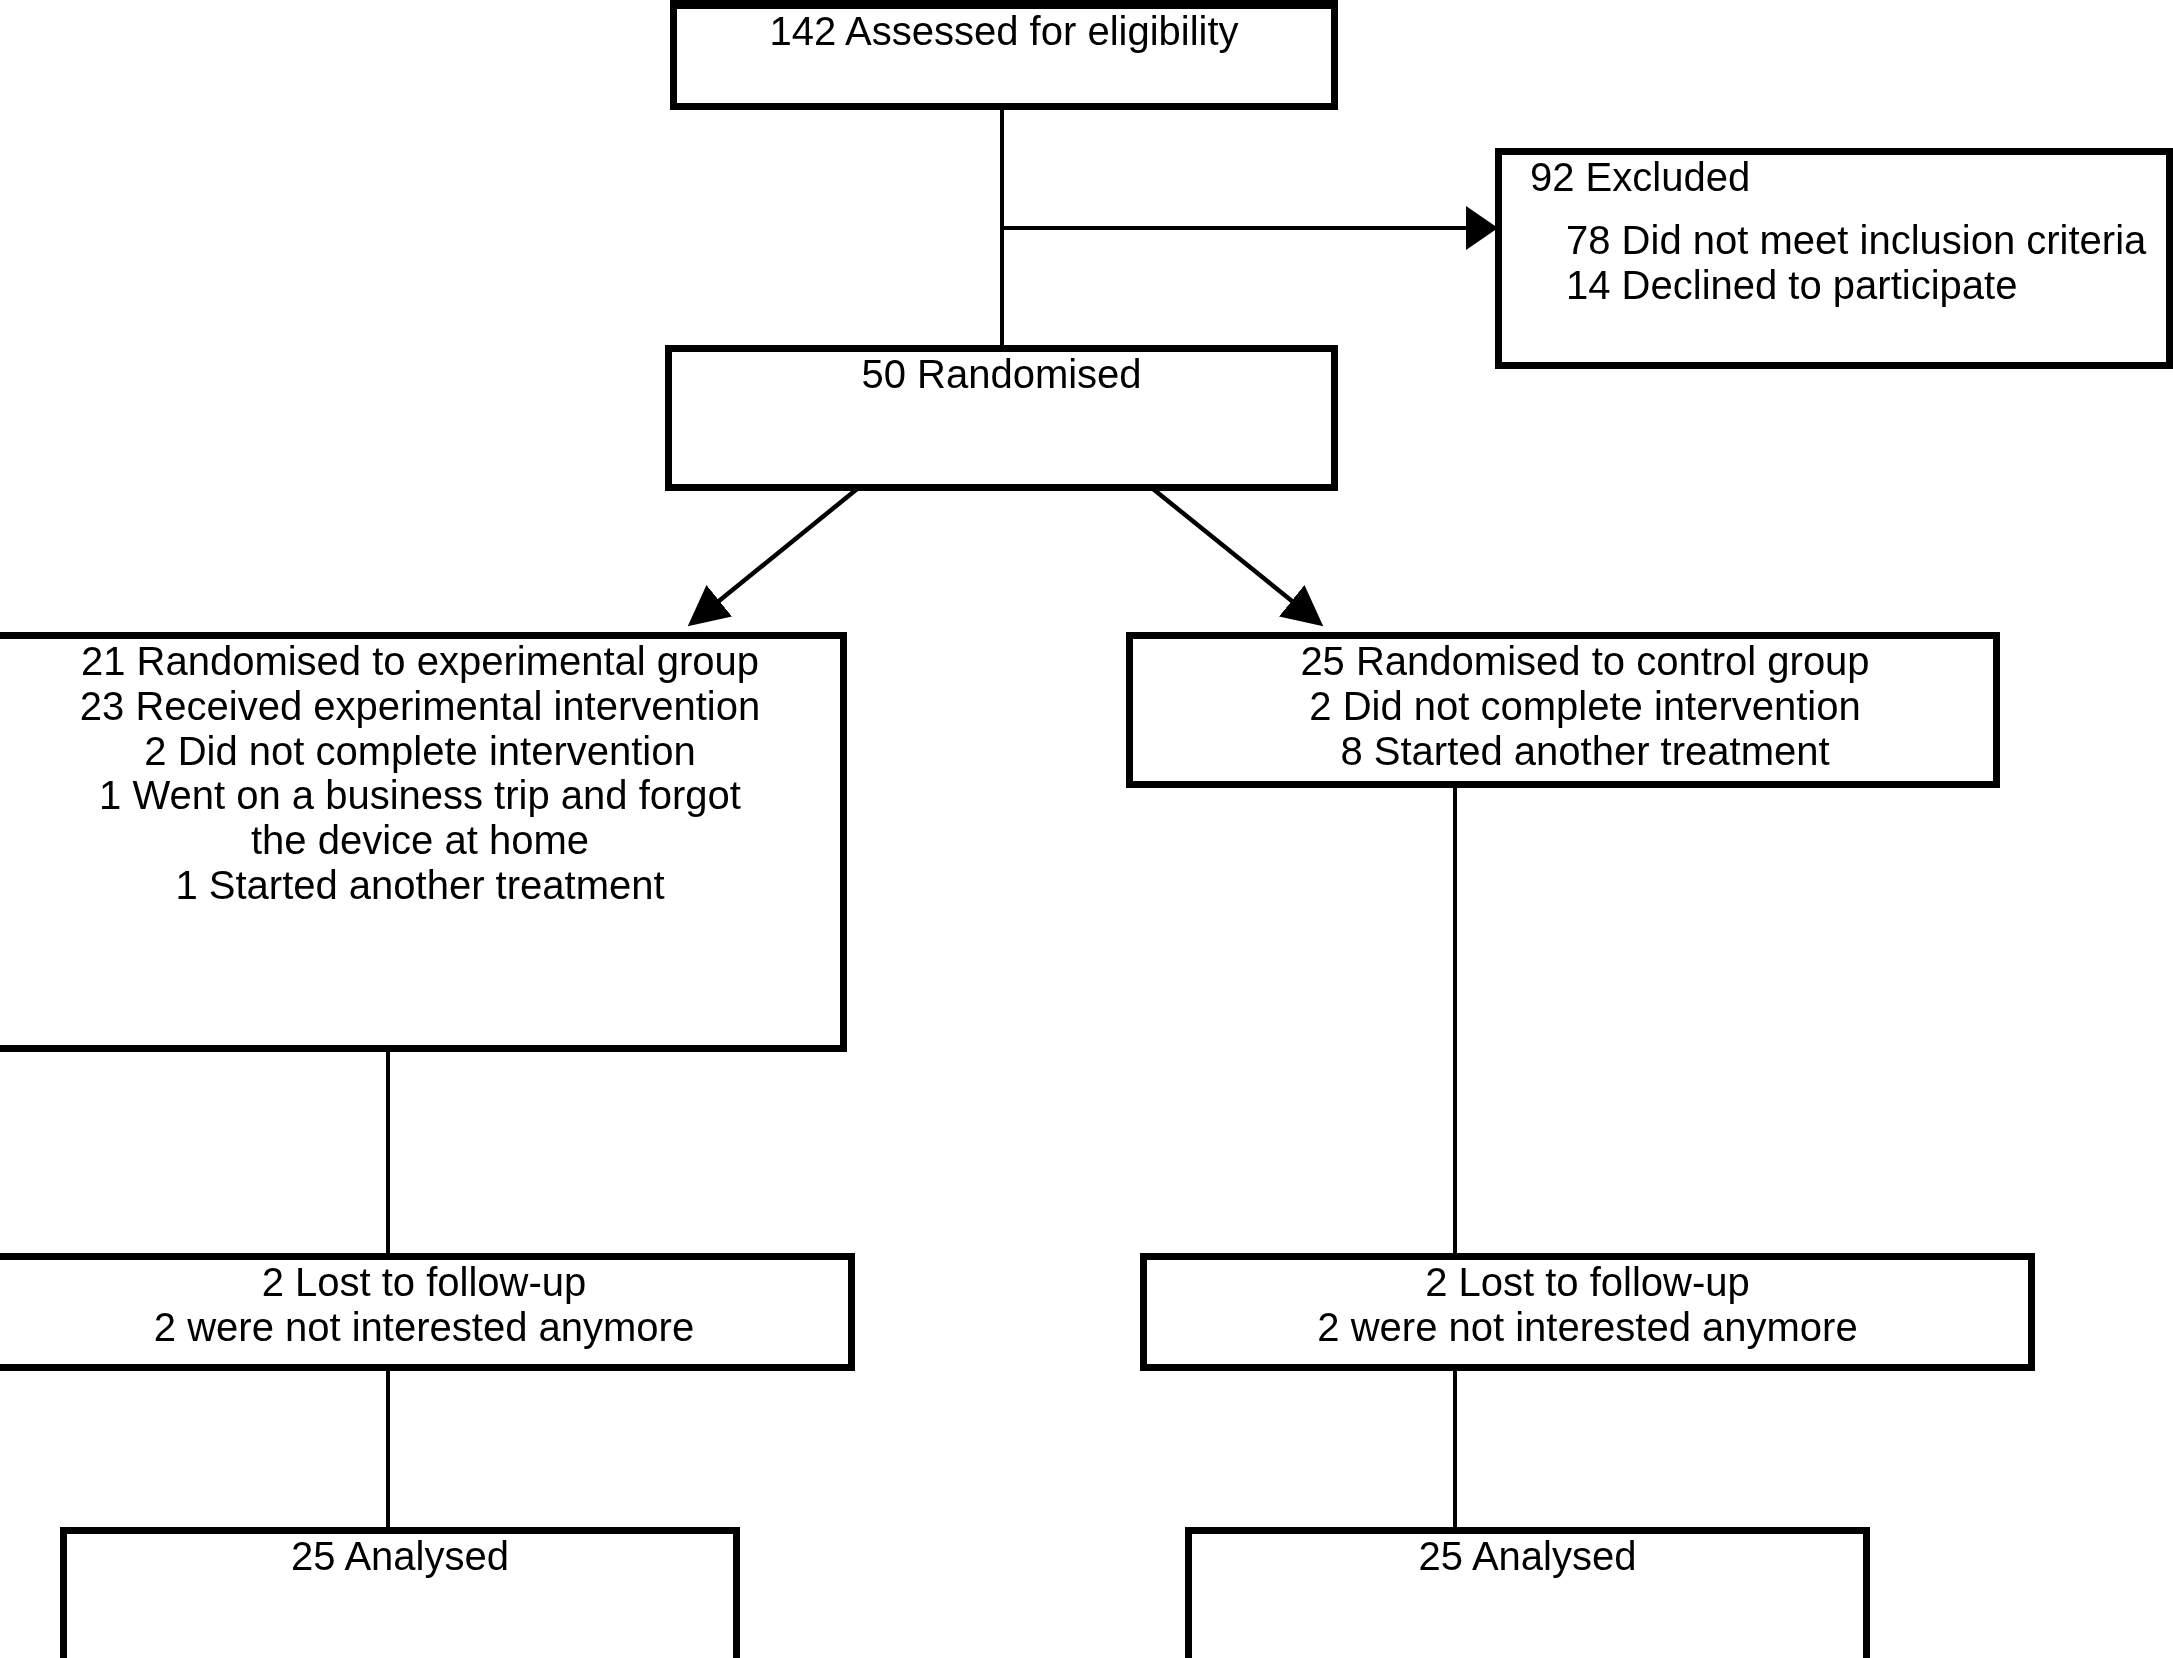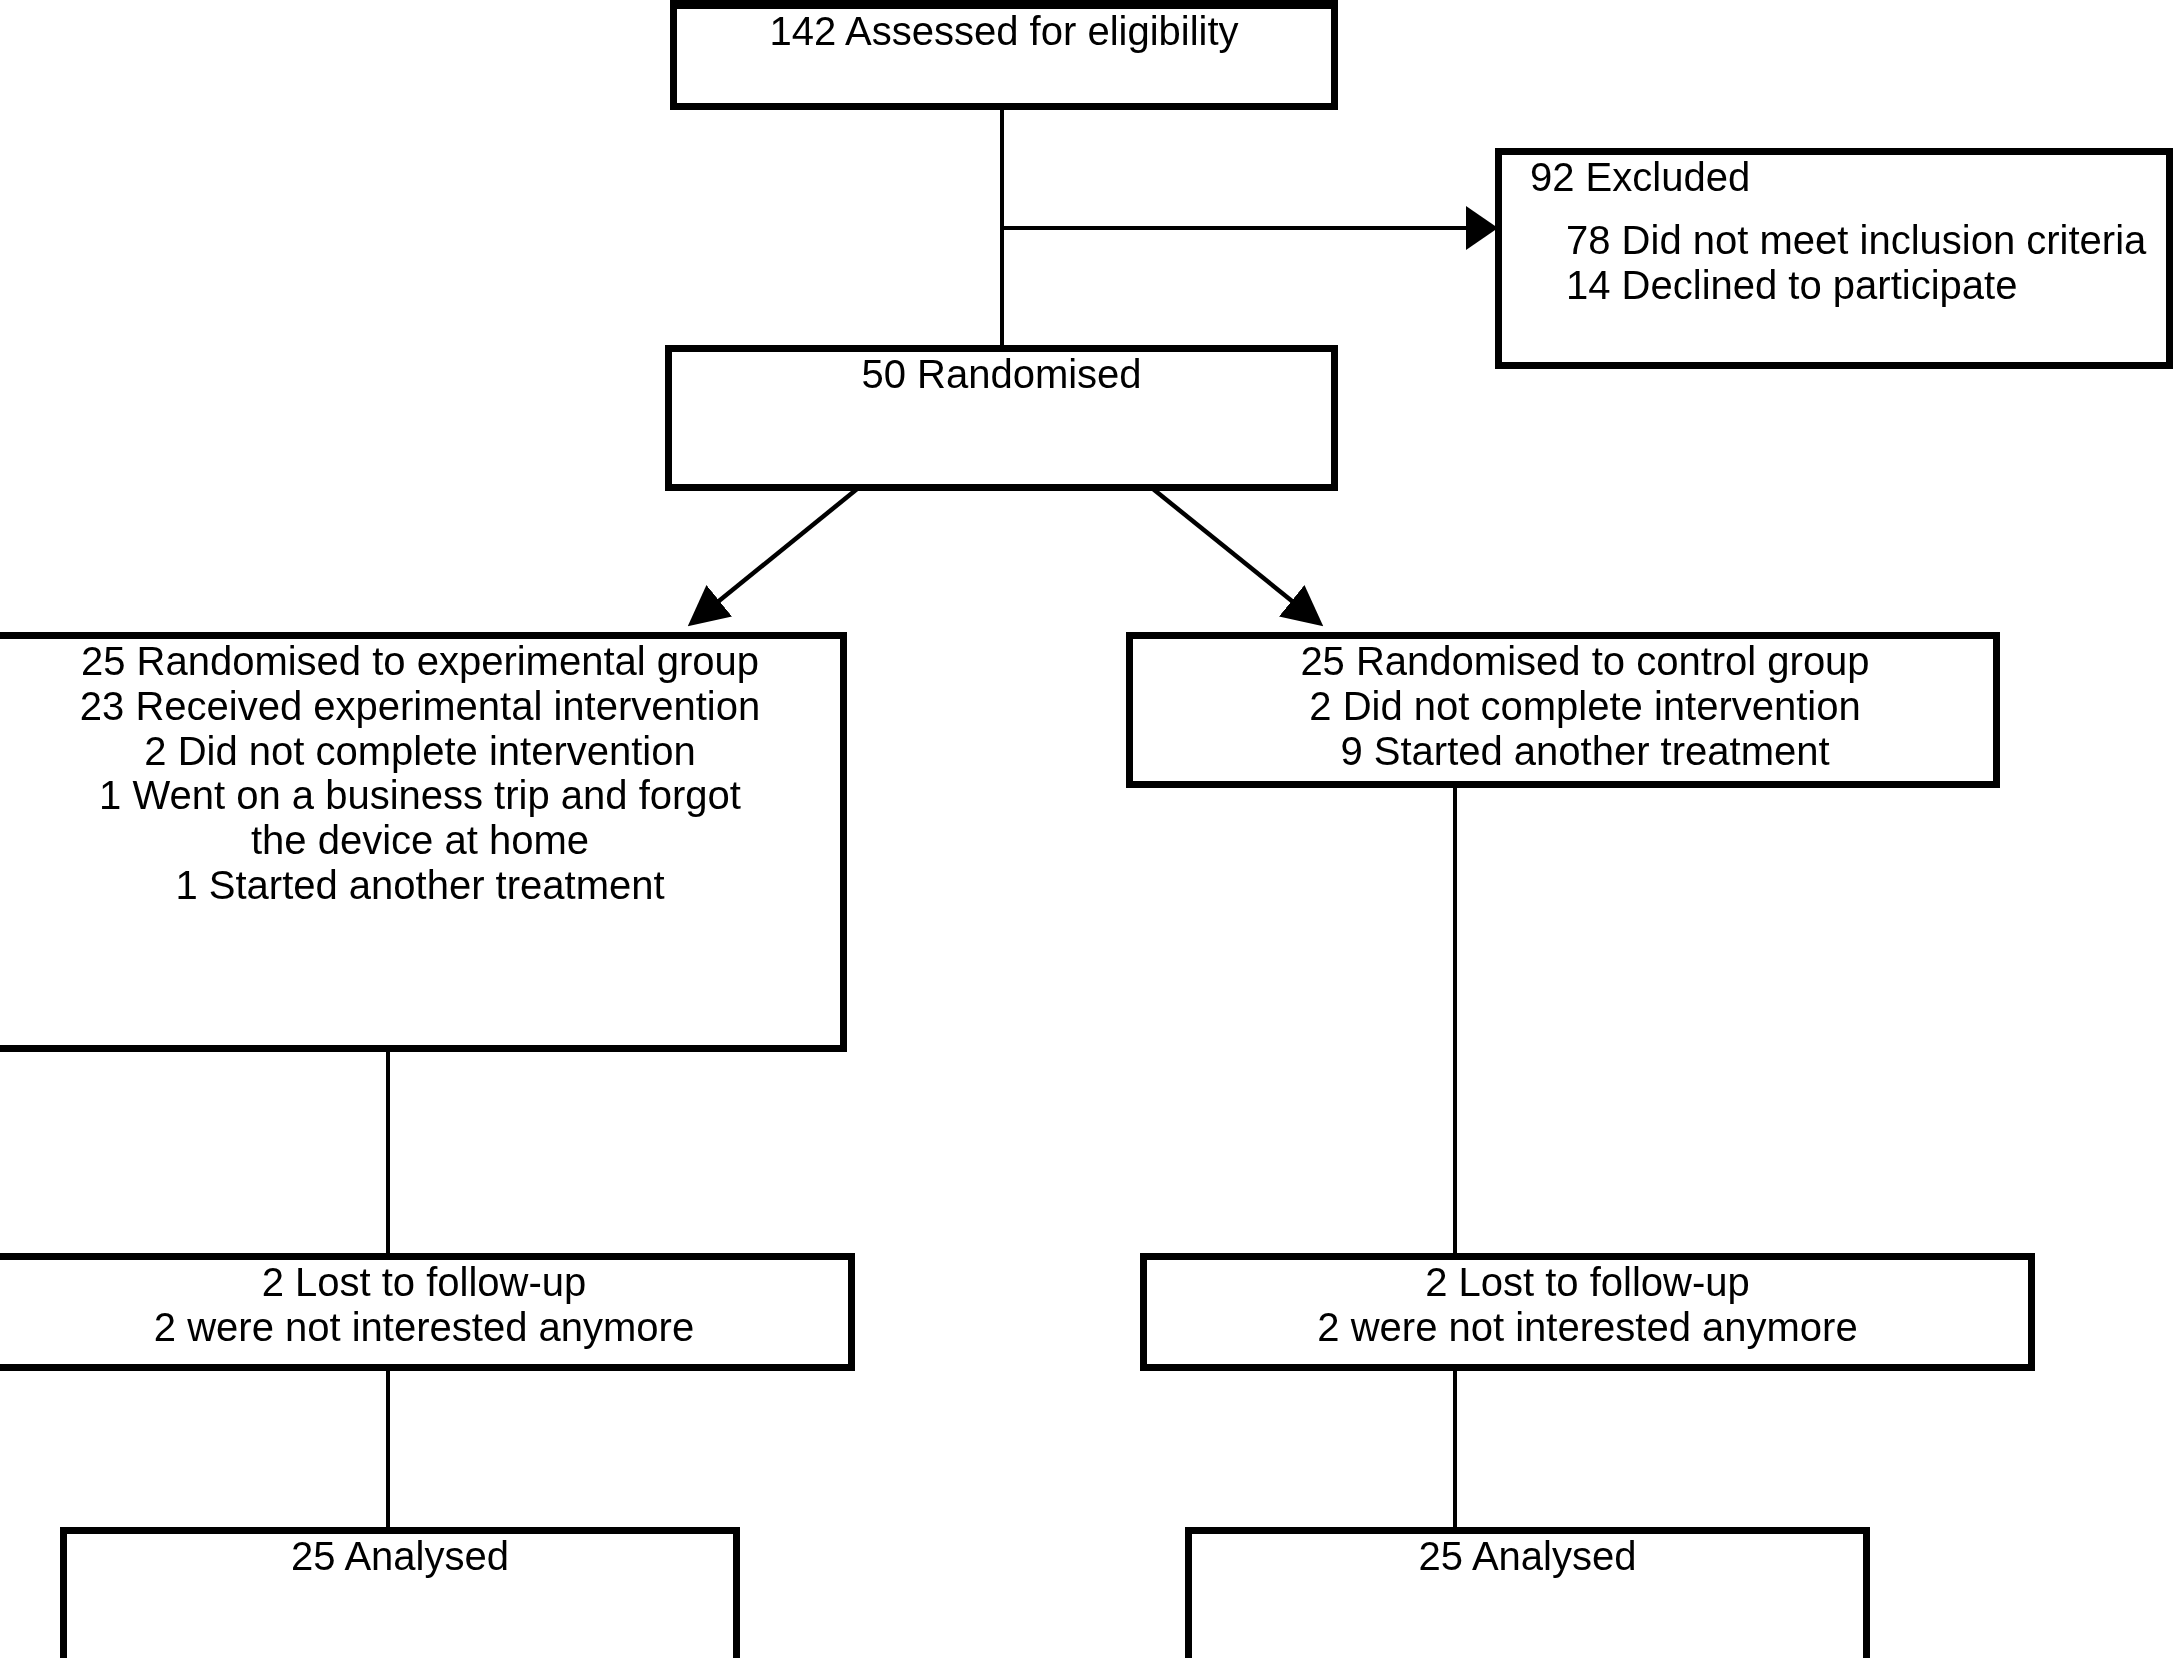--- a/index.html
+++ b/index.html
@@ -114,32 +114,32 @@
     <div class="gap"></div>
     <div class="line indent">78 Did not meet inclusion criteria</div>
     <div class="line indent">14 Declined to participate</div>
   </div>
 
   <div class="box center" id="box-randomised">
     <div class="line">50 Randomised</div>
   </div>
 
   <div class="box center" id="box-experimental">
-    <div class="line">25 Randomised to experimental group</div>
+    <div class="line">21 Randomised to experimental group</div>
     <div class="line">23 Received experimental intervention</div>
     <div class="line">2 Did not complete intervention</div>
     <div class="line">1 Went on a business trip and forgot</div>
     <div class="line">the device at home</div>
     <div class="line">1 Started another treatment</div>
   </div>
 
   <div class="box center" id="box-control">
     <div class="line">25 Randomised to control group</div>
     <div class="line">2 Did not complete intervention</div>
-    <div class="line">9 Started another treatment</div>
+    <div class="line">8 Started another treatment</div>
   </div>
 
   <div class="box center" id="box-ltfu-left">
     <div class="line">2 Lost to follow-up</div>
     <div class="line">2 were not interested anymore</div>
   </div>
 
   <div class="box center" id="box-ltfu-right">
     <div class="line">2 Lost to follow-up</div>
     <div class="line">2 were not interested anymore</div>

